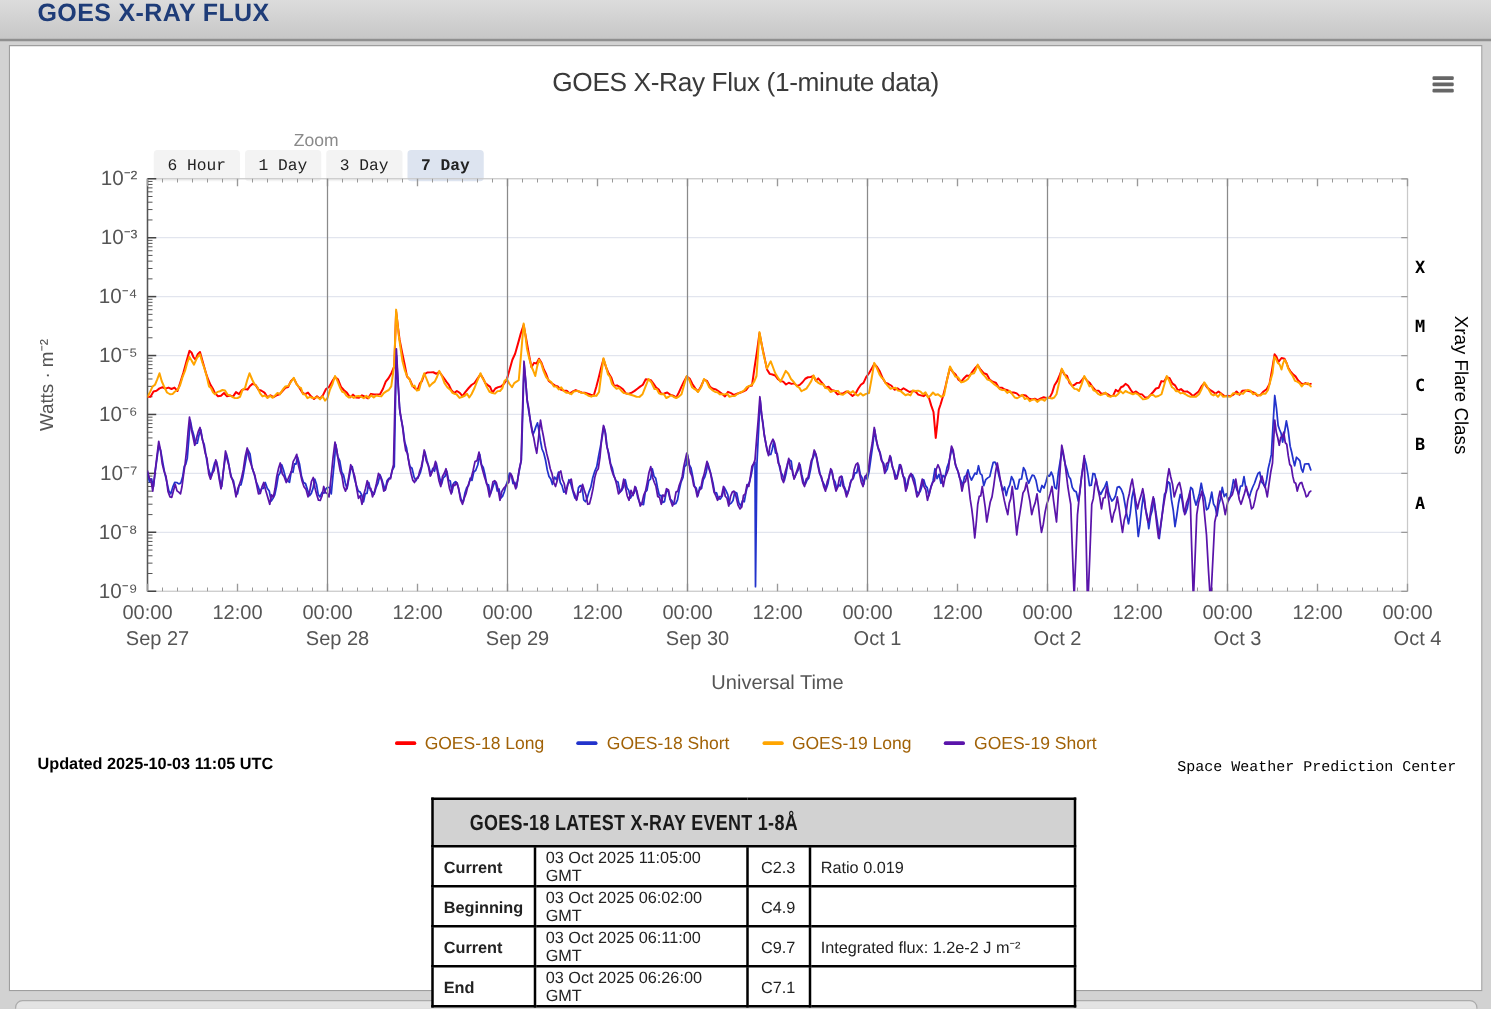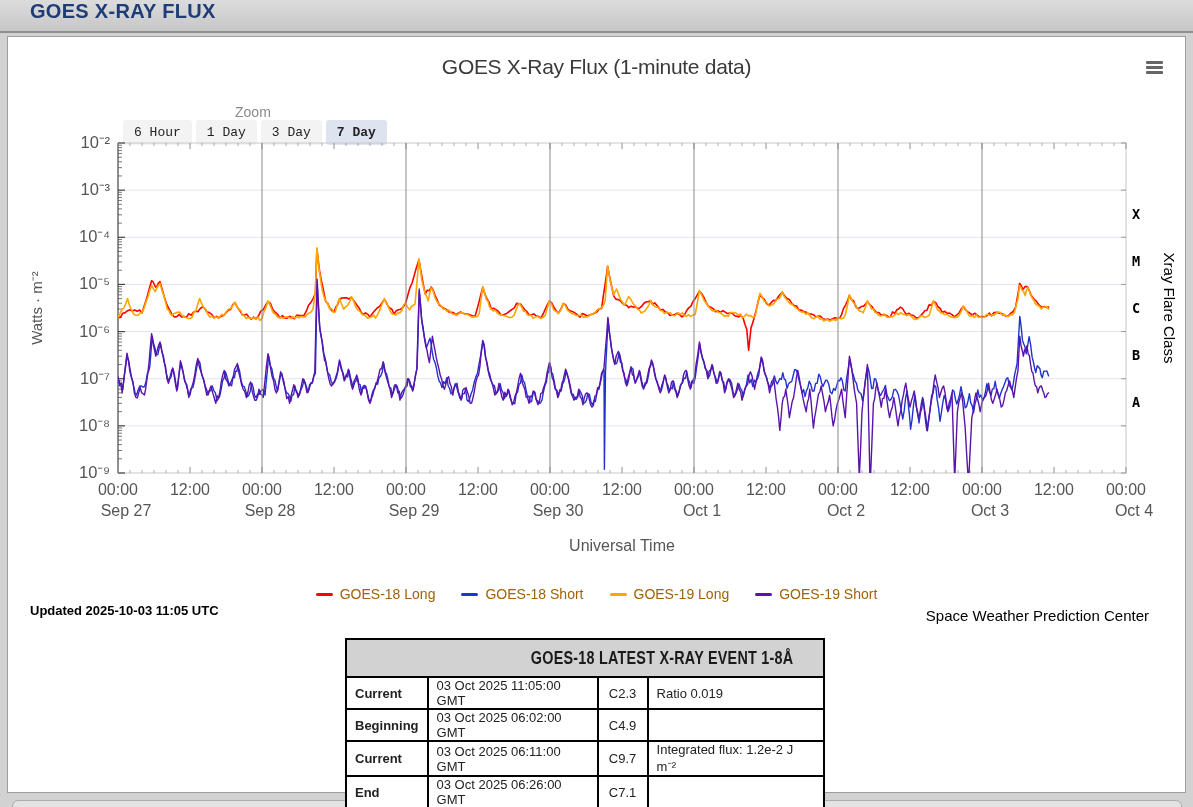--- a/index.html
+++ b/index.html
@@ -29,32 +29,32 @@
 
   svg.plot { position:absolute; left:0; top:0; z-index:1; }
 
   .legend { position:absolute; top:549px; left:0; right:0; display:flex;
     justify-content:center; gap:26px; z-index:2; }
   .legend-item { display:flex; align-items:center; gap:7px; cursor:pointer; }
   .legend-dash { width:17px; height:3px; border-radius:1.5px; }
   .legend-text { font-size:14px; color:#a16207; }
 
   .updated { position:absolute; left:22px; top:566px; font-size:13px; font-weight:bold; color:#000; z-index:2; }
-  .credit { position:absolute; right:36px; top:570px; font-size:15px; color:#000; z-index:2; }
+  .credit { position:absolute; right:20px; top:570px; font-size:12px; color:#000; z-index:2;font-family:Liberation Mono, monospace; }
 
   .event-table { position:absolute; left:337px; top:601px; border-collapse:collapse; z-index:2; }
   .event-table th, .event-table td { border:2px solid #000; font-size:13px; color:#222; }
-  .event-table th { height:38px; background:#d2d2d2; text-align:right; }
+  .event-table th { height:38px; background:#d2d2d2; text-align:left; }
   .tbl-title { display:inline-block; transform:scaleX(0.82); font-size:17.5px; font-weight:bold;
     letter-spacing:.3px; color:#1a1a1a; white-space:nowrap; }
   .event-table td { height:28px; padding:0 8px; background:#fff; }
   .event-table td.c-label { width:76px; font-weight:bold; }
   .event-table td.c-time { width:170px; }
   .event-table td.c-class { width:50px; text-align:center; }
-  .event-table td.c-note { width:176px; }
+  .event-table td.c-note { width:212px; }
 
   .bottom-panel { position:absolute; left:12px; top:800px; width:1170px; height:30px;
     background:#e3e3e3; border:1px solid #ababab; border-radius:6px; }
 </style>
 </head>
 <body>
 
 <div class="page">
 
   <div class="top-header">

